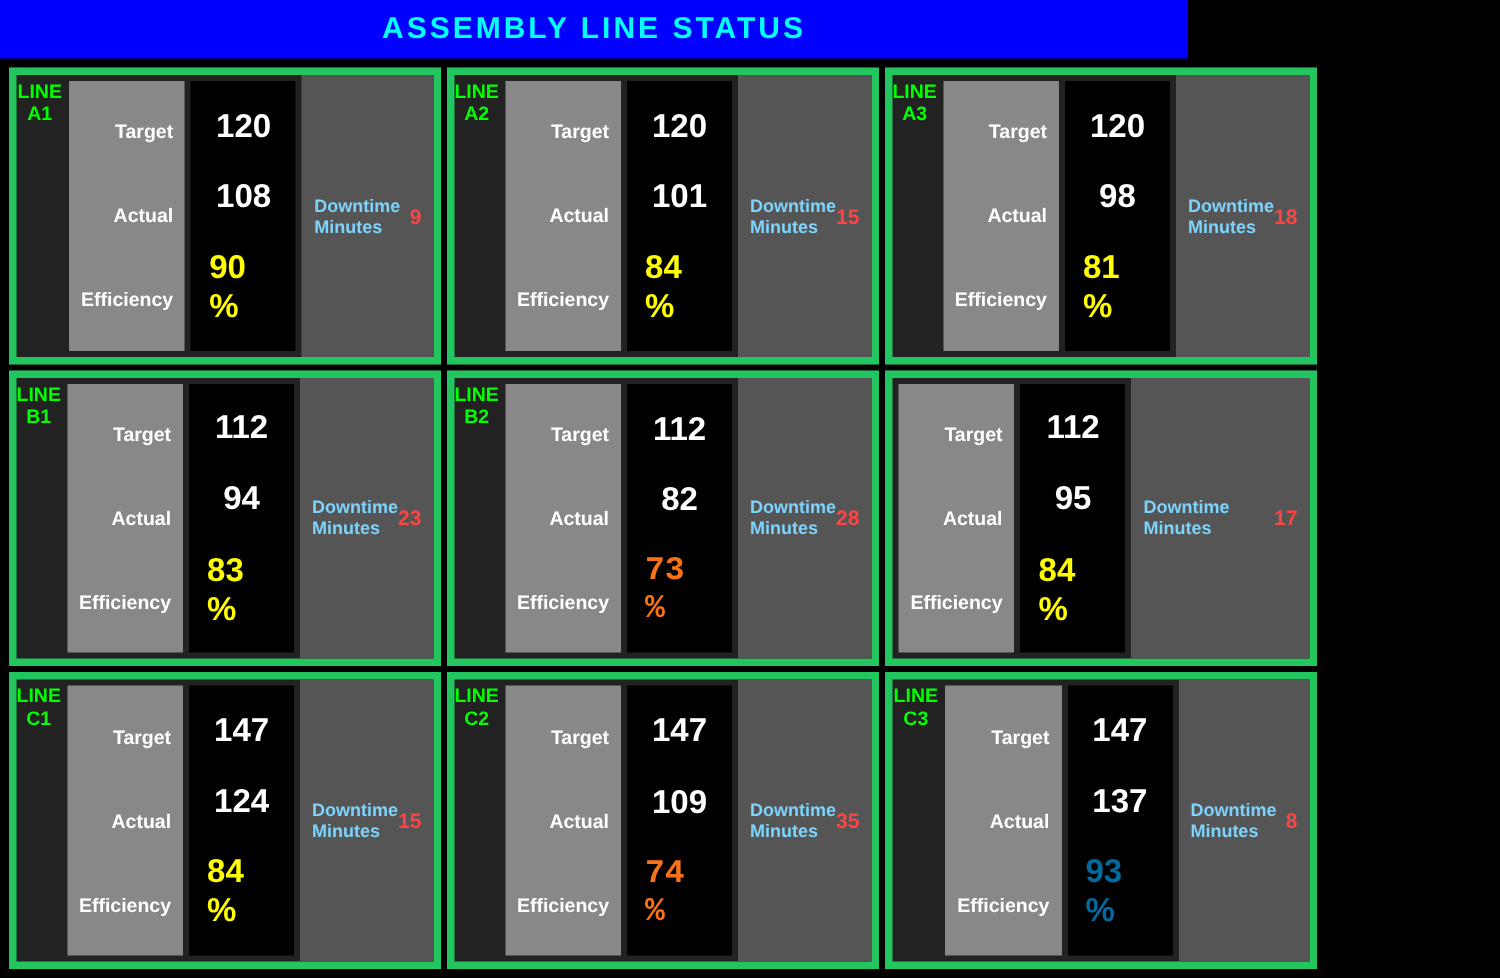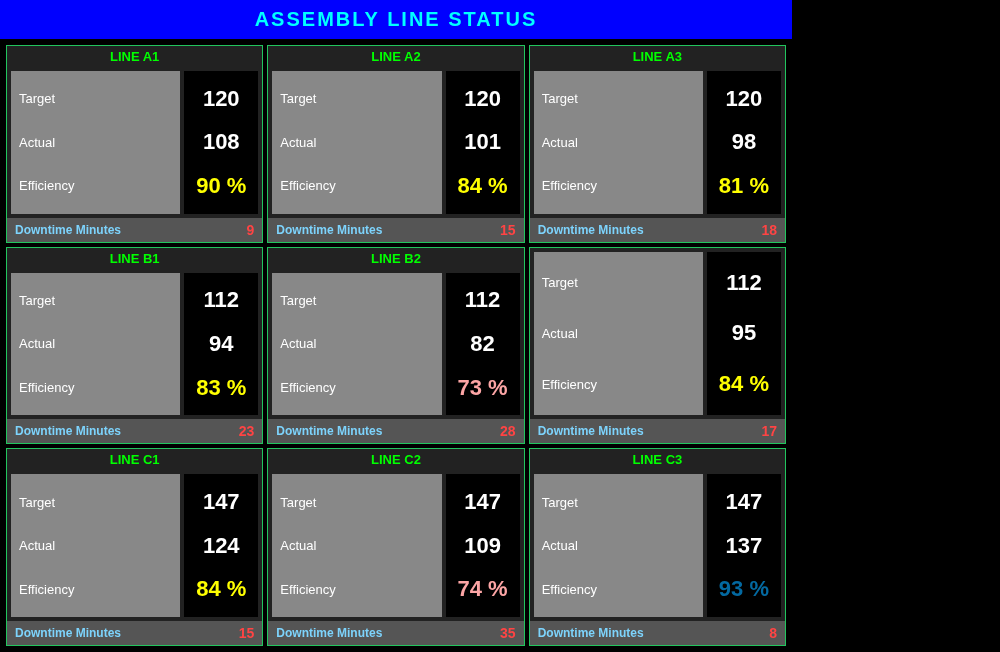--- a/index.html
+++ b/index.html
@@ -38,23 +38,23 @@
       display: grid;
       grid-template-columns: 1fr 1fr 1fr;
       grid-template-rows: 1fr 1fr 1fr;
       gap: 4px;
       padding: 6px;
       flex: 1;
     }
 
     .line-card {
       background-color: #222;
-      border: 1px solid #22c55e;
-      display: flex;
-      flex-direction: column;
+      border: 5px solid #22c55e;
+      display: flex;
+      flex-direction: row;
     }
 
     .line-title {
       text-align: center;
       font-size: 13px;
       font-weight: bold;
       padding: 3px 0;
       color: #00ff00;
     }
 
@@ -70,21 +70,22 @@
       display: flex;
       flex-direction: column;
       justify-content: space-around;
       padding: 6px 8px;
       flex: 1;
     }
 
     .label-item {
       color: #fff;
       font-size: 13px;
-      font-weight: normal;
+      font-weight: bold;
+      text-align: right;
     }
 
     .values-col {
       background-color: #000;
       display: flex;
       flex-direction: column;
       justify-content: space-around;
       padding: 6px 12px;
       min-width: 70px;
       align-items: center;
@@ -98,21 +99,22 @@
 
     .value-item.efficiency-yellow {
       color: #ffff00;
     }
 
     .value-item.efficiency-green {
       color: #0369a1;
     }
 
     .value-item.efficiency-red {
-      color: #fca5a5;
+      color: #f97316;
+      font-family: Liberation Mono, monospace;
     }
 
     .downtime-row {
       background-color: #555;
       display: flex;
       justify-content: space-between;
       align-items: center;
       padding: 4px 8px;
     }
 

